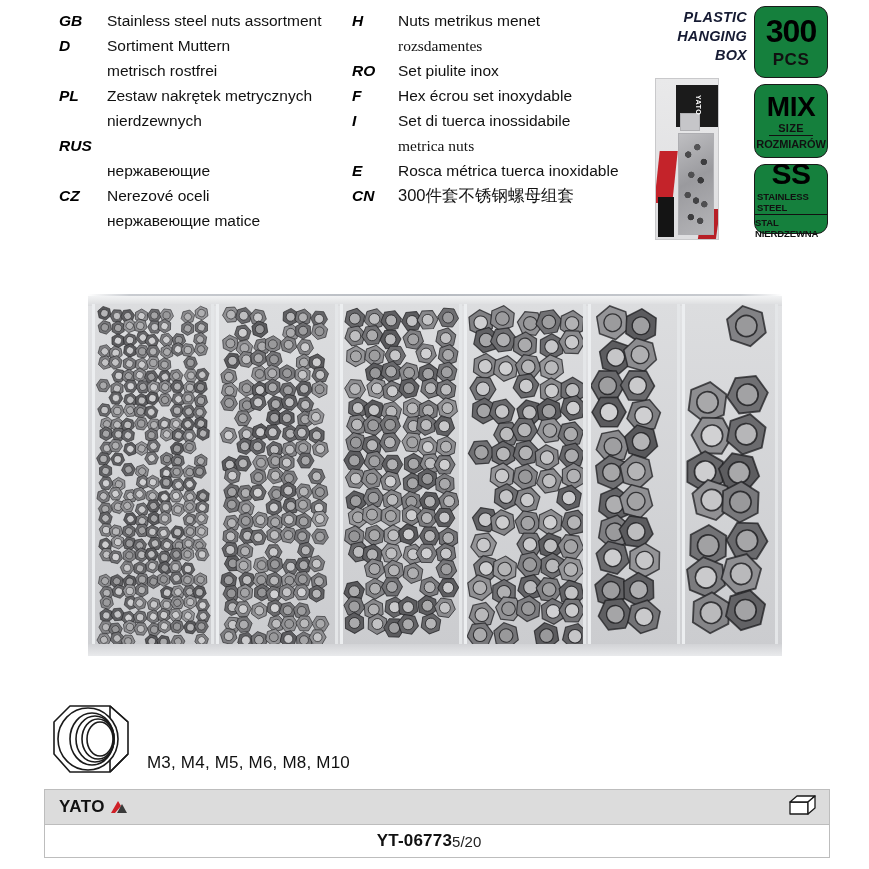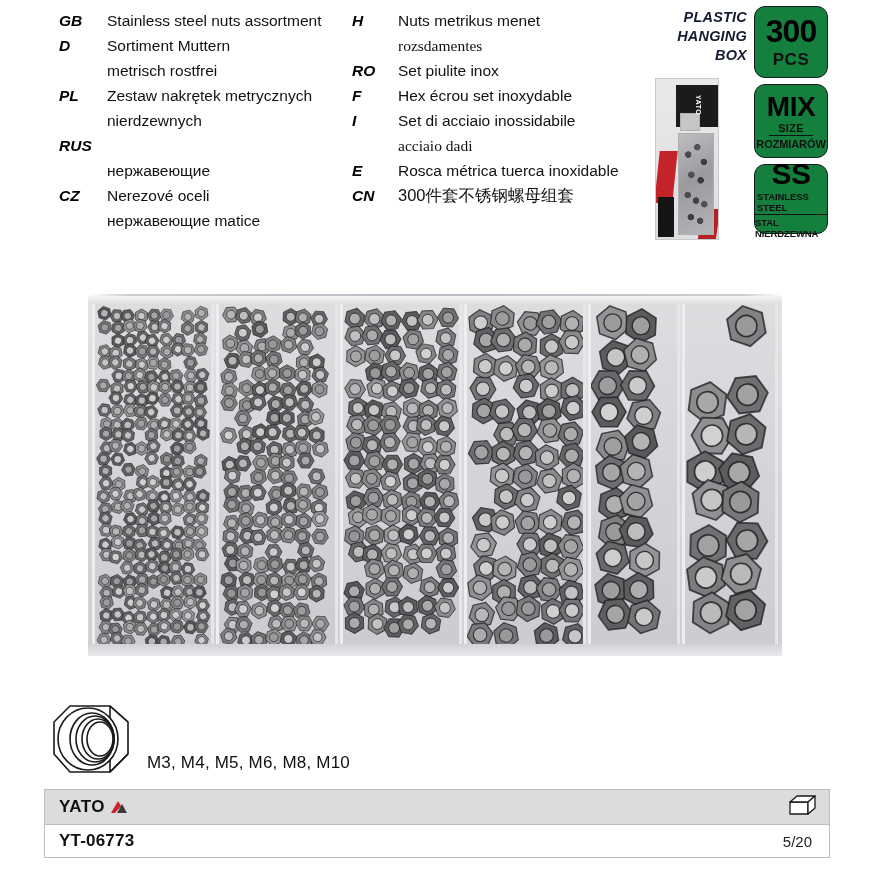--- a/index.html
+++ b/index.html
@@ -136,22 +136,22 @@
   .f-top{
     height:36px;background:#dcdcdc;border:1px solid #bdbdbd;
     display:flex;align-items:center;justify-content:space-between;
     padding:0 12px 0 14px;box-sizing:border-box;
   }
   .yato{display:flex;align-items:center;gap:4px;}
   .yato-text{font-size:17px;font-weight:bold;letter-spacing:.5px;color:#111;}
   .yato-mark{width:20px;height:15px;position:relative;}
   .f-bot{
     height:33px;background:#fff;border:1px solid #bdbdbd;border-top:none;
-    display:flex;align-items:center;justify-content:space-between;
-    padding:0 17px 0 14px;box-sizing:border-box;
+    display:flex;align-items:center;justify-content:center;
+    padding:0 30px 0 14px;box-sizing:border-box;
   }
   .f-code{font-size:17px;font-weight:bold;color:#111;letter-spacing:.2px;}
   .f-page{font-size:15px;color:#222;}
 </style>
 </head>
 <body>
 
 <div class="page">
 
   <div class="desc">
@@ -198,23 +198,23 @@
           <span class="ltext">Set piulite inox</span>
         </div>
 
       <div class="lrow">
           <span class="lcode lcode-r">F</span>
           <span class="ltext">Hex écrou set inoxydable</span>
         </div>
 
       <div class="lrow">
           <span class="lcode lcode-r">I</span>
-          <span class="ltext">Set di acciaio inossidabile</span>
+          <span class="ltext">Set di tuerca inossidabile</span>
         </div>
-      <div class="cont cont-r">acciaio dadi</div>
+      <div class="cont cont-r">metrica nuts</div>
 
       <div class="lrow">
           <span class="lcode lcode-r">E</span>
           <span class="ltext">Rosca métrica tuerca inoxidable</span>
         </div>
 
       <div class="lrow">
           <span class="lcode lcode-r">CN</span>
           <span class="ltext ltext-cn">300件套不锈钢螺母组套</span>
         </div>

